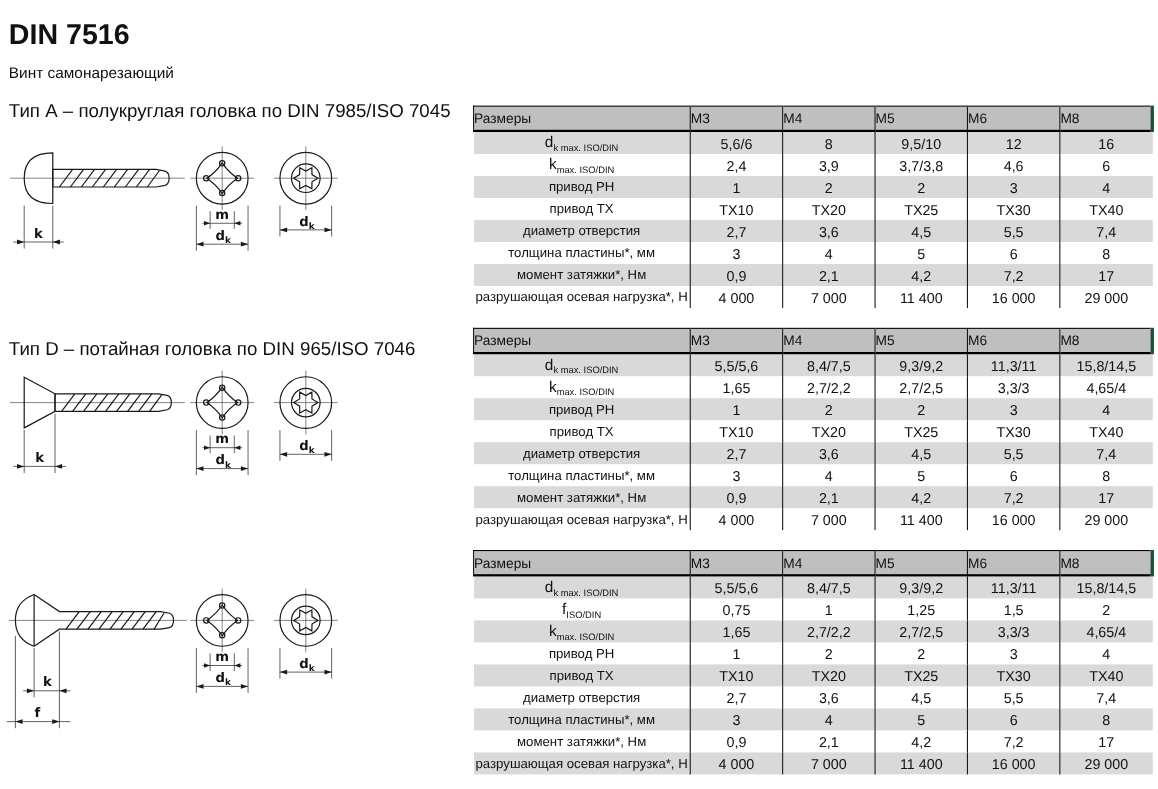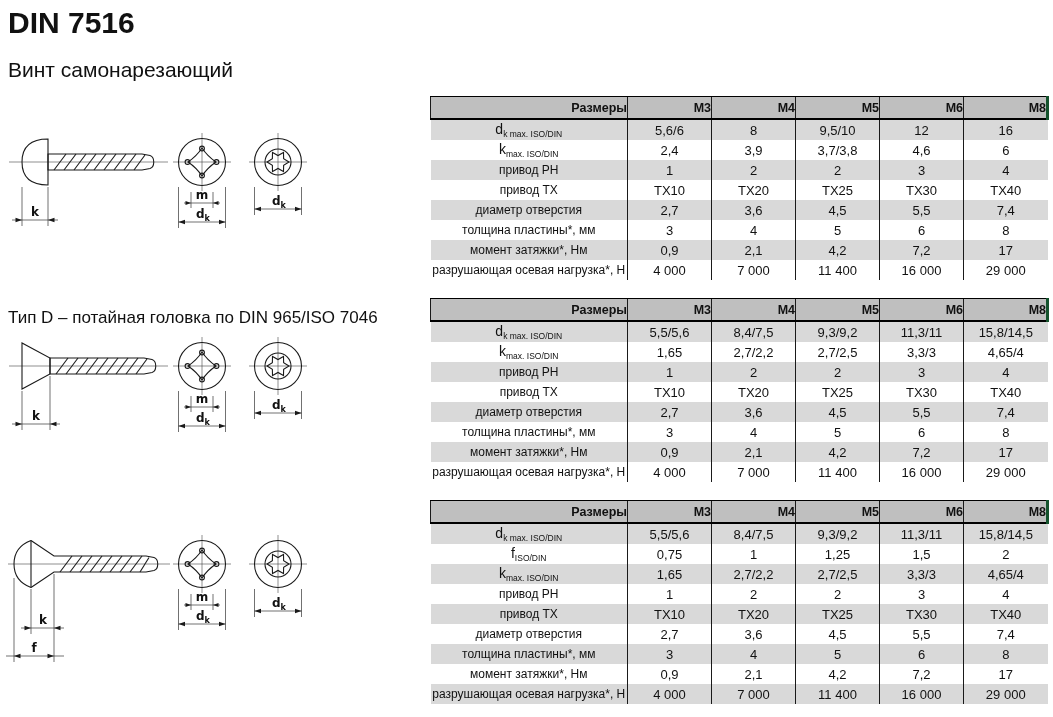--- a/index.html
+++ b/index.html
@@ -1,41 +1,41 @@
 <!DOCTYPE html>
 <html><head>
 <meta charset="utf-8">
 <style>
   html,body { margin:0; padding:0; background:#fff; }
   .sheet {
     position:relative; width:1053px; height:717px; background:#ffffff;
     font-family:"Liberation Sans", sans-serif; color:#1a1a1a; overflow:hidden;
   }
   .page-title {
-    position:absolute; left:8px; top:6px; font-size:30px; font-weight:700;
+    position:absolute; left:8px; top:16px; font-size:26px; font-weight:700;
     letter-spacing:0px; color:#111;
   }
   .page-subtitle {
-    position:absolute; left:8px; top:58px; font-size:21px; font-weight:400; color:#111;
+    position:absolute; left:8px; top:58px; font-size:14px; font-weight:400; color:#111;
   }
   .section-heading {
     position:absolute; left:8px; font-size:17px; color:#111; white-space:nowrap;
   }
   .drawing { position:absolute; left:6px; }
 
   table.spec-table {
     position:absolute; left:430px; border-collapse:collapse; table-layout:fixed;
     width:617px; font-family:"Liberation Sans", sans-serif;
   }
   .spec-table col.c-label { width:197px; }
   .spec-table col.c-val { width:84px; }
   .spec-table th {
-    background:#bfbfbf; height:21px; font-size:12.5px; font-weight:700;
+    background:#bfbfbf; height:21px; font-size:12.5px; font-weight:400;
     border-top:1.5px solid #000; border-bottom:2.5px solid #000; padding:0;
-    text-align:right; vertical-align:middle; color:#111;
+    text-align:left; vertical-align:middle; color:#111;
   }
   .spec-table th { border-left:1px solid #1a1a1a; }
   .spec-table th:last-child { border-right:3px solid #14532d; }
   .spec-table td {
     height:20px; padding:0; text-align:center; vertical-align:middle;
     font-size:13px; color:#111;
   }
   .spec-table td.label-col { font-size:12px;margin-top:41px; }
   .spec-table td + td { border-left:1px solid #1a1a1a; }
   .spec-table tr.shaded td { background:#d9d9d9; }
@@ -50,20 +50,21 @@
   svg tspan.dimsub { font-size:8px; }
 </style>
 </head>
 <body>
 
 <div class="sheet">
 
   <div class="page-title">DIN 7516</div>
   <div class="page-subtitle">Винт самонарезающий</div>
 
+  <div class="section-heading" style="top:91px;">Тип А – полукруглая головка по DIN 7985/ISO 7045</div>
 
   <svg class="drawing" style="top:116px;" width="310" height="118" viewBox="0 0 310 118">
     <g>
       <line class="cl" x1="3" y1="46" x2="162" y2="46"></line>
       <path class="ln" d="M42,23 C25,23 16,31 16,46 C16,61 25,69 42,69 Z"></path>
       <path class="ln" d="M42,38 L136,38 L144,39.5 C149,41 149,51 144,52.5 L136,54 L42,54 Z"></path>
       <g class="ln">
         <line x1="48" y1="54" x2="60" y2="38"></line>
           <line x1="58" y1="54" x2="70" y2="38"></line>
         <line x1="68" y1="54" x2="80" y2="38"></line>

